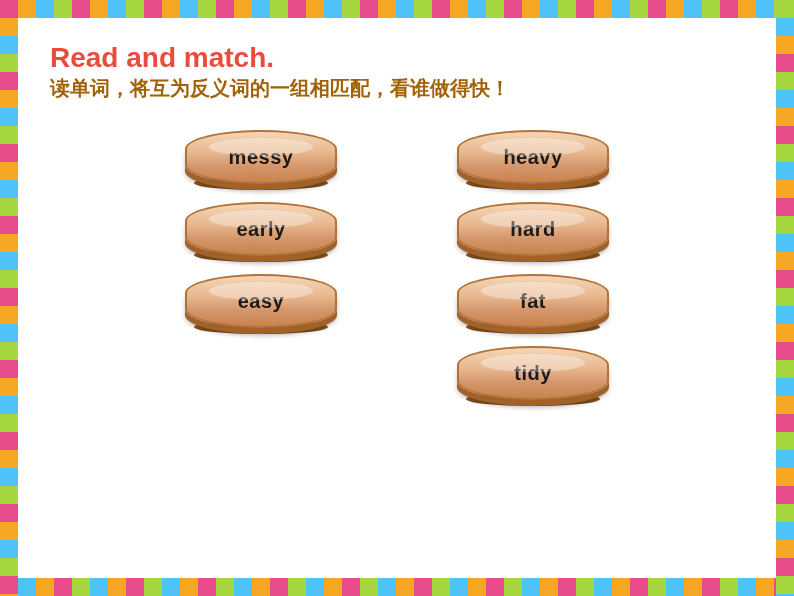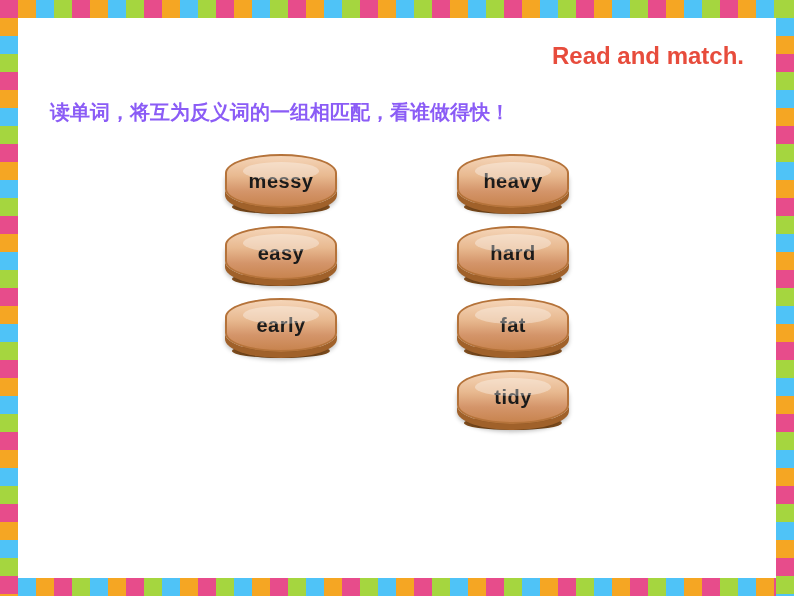--- a/index.html
+++ b/index.html
@@ -51,31 +51,30 @@
     .content-area {
       position: absolute;
       top: 18px; left: 18px; right: 18px; bottom: 18px;
       background: #fff;
       border-radius: 8px;
       padding: 24px 32px;
       z-index: 1;
     }
 
     .title {
-      font-size: 24px;
+      font-size: 28px;
       font-weight: bold;
       color: #e74c3c;
-      margin-bottom: 28px;
-      text-align: right;
+      margin-bottom: 0;
     }
 
     .subtitle {
       font-size: 20px;
       font-weight: bold;
-      color: #8b5cf6;
+      color: #a16207;
       margin-bottom: 28px;
       line-height: 1.4;
     }
 
     
     .words-container {
       display: flex;
       flex-direction: row;
       justify-content: center;
       gap: 120px;
@@ -87,21 +86,21 @@
       flex-direction: column;
       gap: 18px;
       align-items: center;
     }
 
     
     .word-btn {
       display: inline-flex;
       align-items: center;
       justify-content: center;
-      width: 112px;
+      width: 152px;
       height: 54px;
       background: linear-gradient(180deg, #f5d5b8 0%, #e8b990 40%, #d4956a 70%, #c8844f 100%);
       border-radius: 50% / 35%;
       border: 2px solid #b5733a;
       box-shadow:
         0 6px 0 #a0612a,
         0 8px 4px rgba(0,0,0,0.25);
       font-size: 20px;
       font-weight: bold;
       color: #1a1a1a;
@@ -143,22 +142,22 @@
   <div class="border-left"></div>
   <div class="border-right"></div>
 
   <div class="content-area">
     <div class="title">Read and match.</div>
     <div class="subtitle">读单词，将互为反义词的一组相匹配，看谁做得快！</div>
 
     <div class="words-container">
       <div class="column" id="left-col">
           <button class="word-btn">messy</button>
+          <button class="word-btn">early</button>
           <button class="word-btn">easy</button>
-          <button class="word-btn">early</button>
         </div>
       <div class="column" id="right-col">
           <button class="word-btn">heavy</button>
           <button class="word-btn">hard</button>
           <button class="word-btn">fat</button>
           <button class="word-btn">tidy</button>
         </div>
     </div>
   </div>
 </div>

